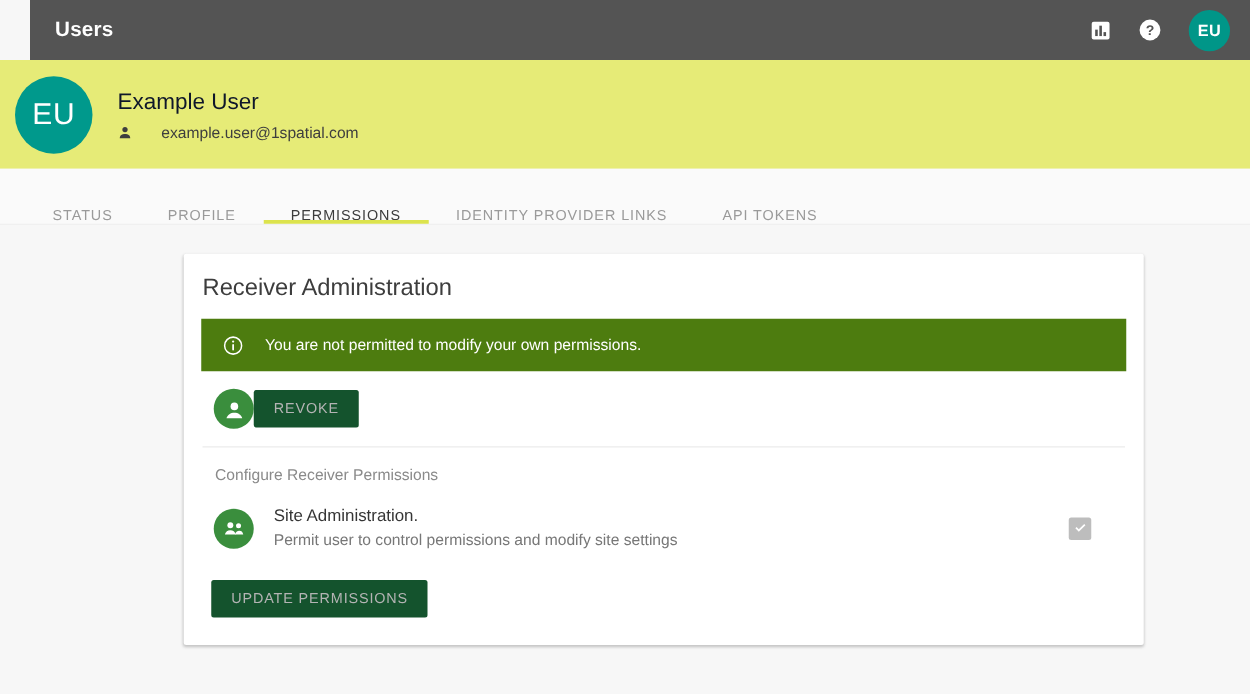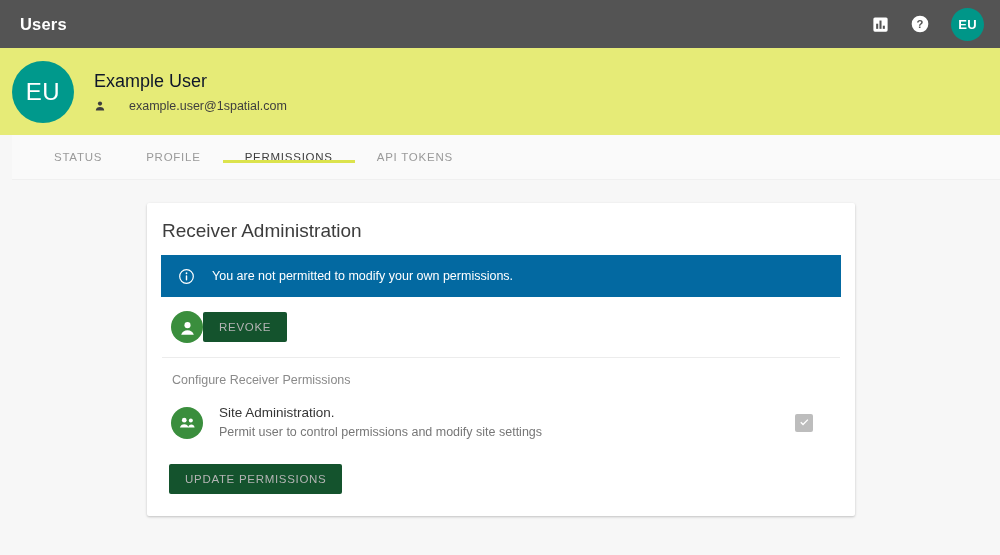--- a/index.html
+++ b/index.html
@@ -16,20 +16,21 @@
   }
 
   
   .appbar {
     height: 48px;
     background: #545454;
     display: flex;
     align-items: center;
     padding: 0 16px 0 20px;
     position: relative;
+    margin-left: 24px;
   }
   .appbar-title {
     color: #ffffff;
     font-size: 16.5px;
     font-weight: bold;
     letter-spacing: .2px;
   }
   .appbar-spacer { flex: 1 1 auto; }
   .appbar-actions {
     display: flex;
@@ -95,24 +96,23 @@
     margin-top: 7px;
     font-size: 12.5px;
     color: #3e3e3e;
   }
 
   
   .tabbar {
     height: 45px;
     background: #fafafa;
     display: flex;
-    align-items: center;
+    align-items: flex-end;
     padding-left: 20px;
     border-bottom: 1px solid #f0f0f0;
-    margin-left: 12px;
   }
   .tab {
     display: flex;
     align-items: center;
     justify-content: center;
     padding: 0 22px;
     font-size: 11.5px;
     letter-spacing: .75px;
     color: #9a9a9a;
     cursor: pointer;
@@ -126,36 +126,36 @@
     left: 0; right: 0; bottom: 0;
     height: 3px;
     background: #dce34d;
   }
 
   
   .content {
     padding: 23px 0 0 0;
   }
   .card {
-    width: 708px;
+    width: 768px;
     margin-left: 147px;
     background: #ffffff;
     border-radius: 2px;
     box-shadow: 0 1px 3px rgba(0,0,0,0.14), 0 1px 2px rgba(0,0,0,0.09);
     padding: 0 14px 22px 14px;
   }
   .card-title {
     font-size: 19px;
     font-weight: normal;
     color: #3d3d3d;
     padding: 17px 0 13px 1px;
   }
 
   .alert {
-    background: #0369a1;
+    background: #4d7c0f;
     color: #ffffff;
     height: 42px;
     display: flex;
     align-items: center;
     padding: 0 17px;
     gap: 17px;
     font-size: 12.5px;
   }
 
   .perm-row {
@@ -262,20 +262,21 @@
       </svg>
       <span>example.user@1spatial.com</span>
     </div>
   </div>
 </div>
 
 <div class="tabbar">
   <div class="tab">STATUS</div>
   <div class="tab">PROFILE</div>
   <div class="tab active">PERMISSIONS</div>
+  <div class="tab">IDENTITY PROVIDER LINKS</div>
   <div class="tab">API TOKENS</div>
 </div>
 
 <div class="content">
   <div class="card">
 
     <div class="card-title">Receiver Administration</div>
 
     <div class="alert">
       <svg width="17" height="17" viewBox="0 0 24 24">

